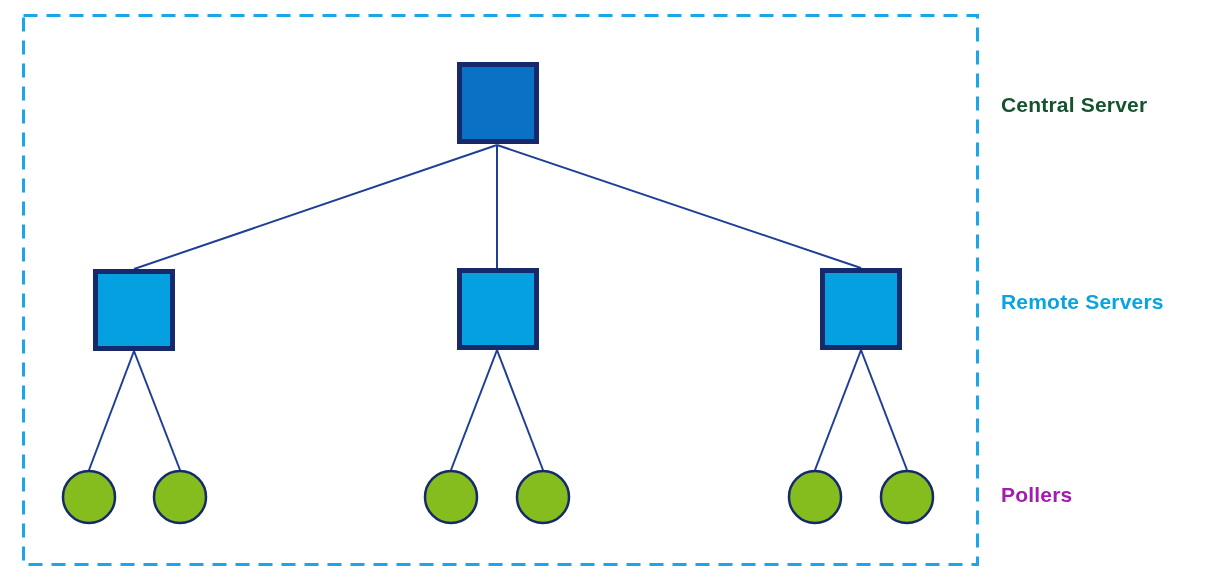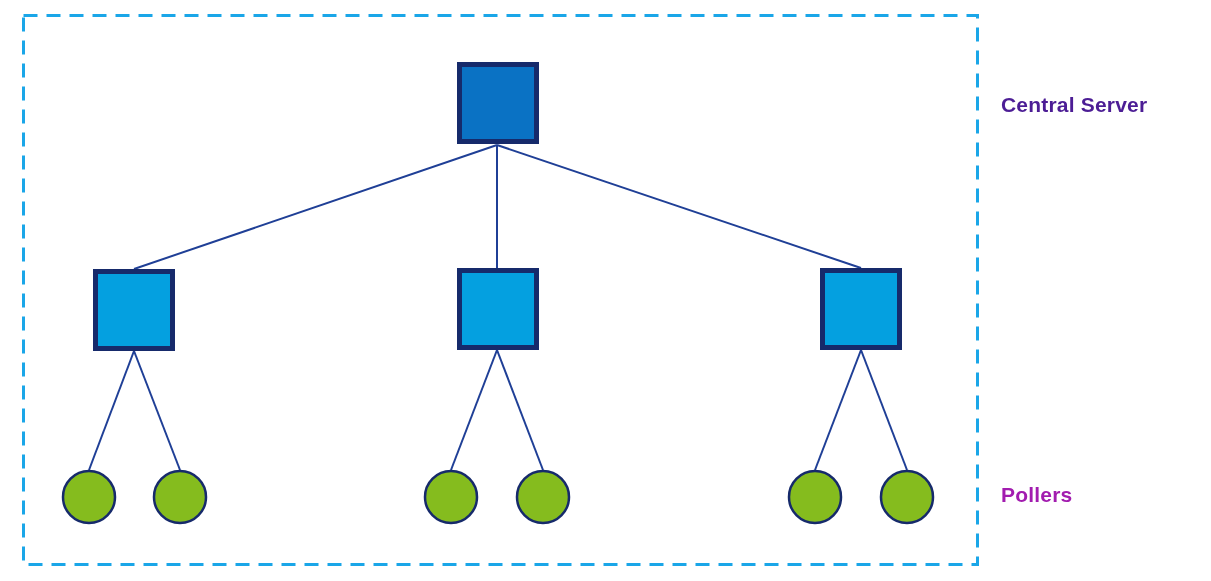--- a/index.html
+++ b/index.html
@@ -33,21 +33,21 @@
     font-family: "Liberation Sans", sans-serif;
     font-weight: bold;
     font-size: 21px;
     letter-spacing: 0.2px;
     white-space: nowrap;
     line-height: 1;
   }
   #label-central-server {
     left: 1001px;
     top: 94px;
-    color: #4c1d95;
+    color: #14532d;
   }
   #label-remote-servers {
     left: 1001px;
     top: 291px;
     color: #0aa3e2;
   }
   #label-pollers {
     left: 1001px;
     top: 484px;
     color: #a21caf;
@@ -106,16 +106,17 @@
     <g>
       <circle cx="815" cy="497" r="26" fill="#85bc1e" stroke="#162a6b" stroke-width="2.5"></circle>
     </g>
     <g>
       <circle cx="907" cy="497" r="26" fill="#85bc1e" stroke="#162a6b" stroke-width="2.5"></circle>
     </g>
   </svg>
 
   <div class="tier-label" id="label-central-server">Central Server</div>
 
+  <div class="tier-label" id="label-remote-servers">Remote Servers</div>
 
   <div class="tier-label" id="label-pollers">Pollers</div>
 
 </div>
 
 </body></html>

